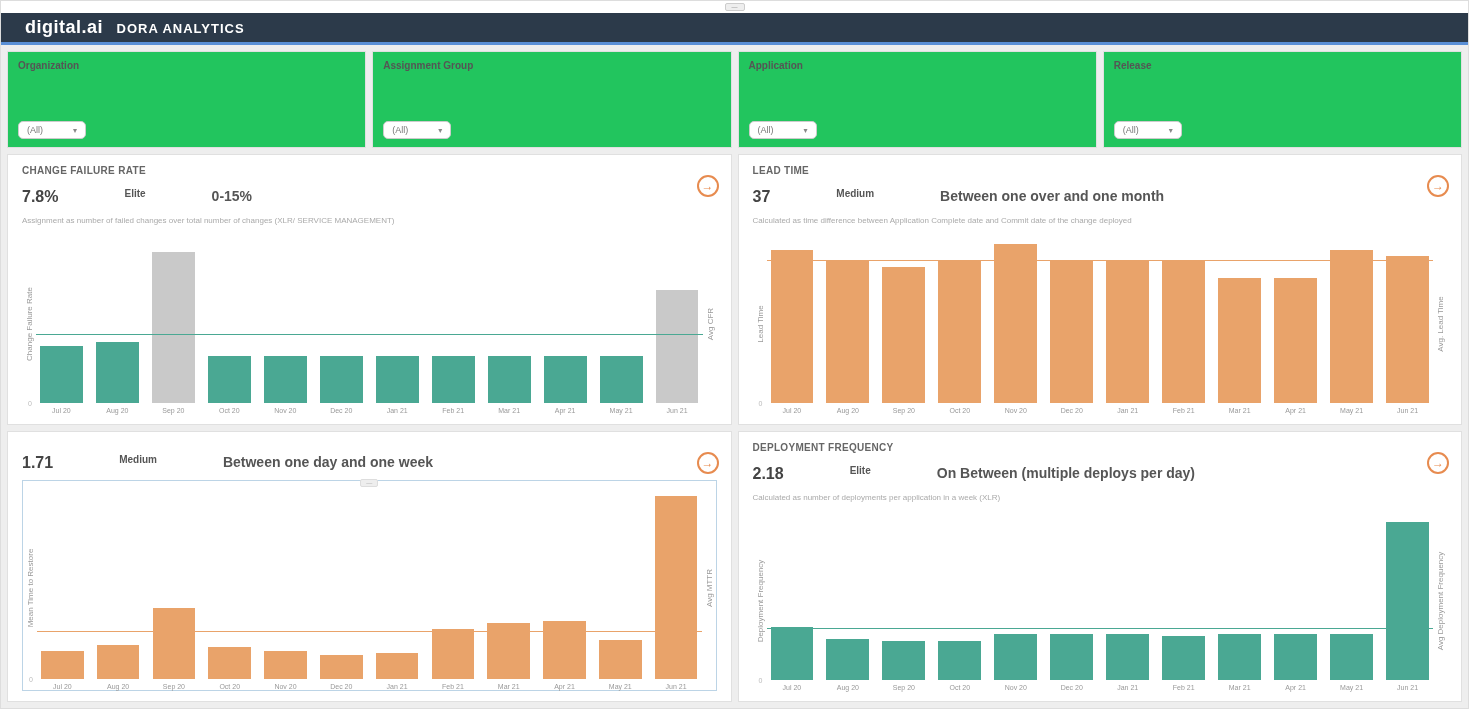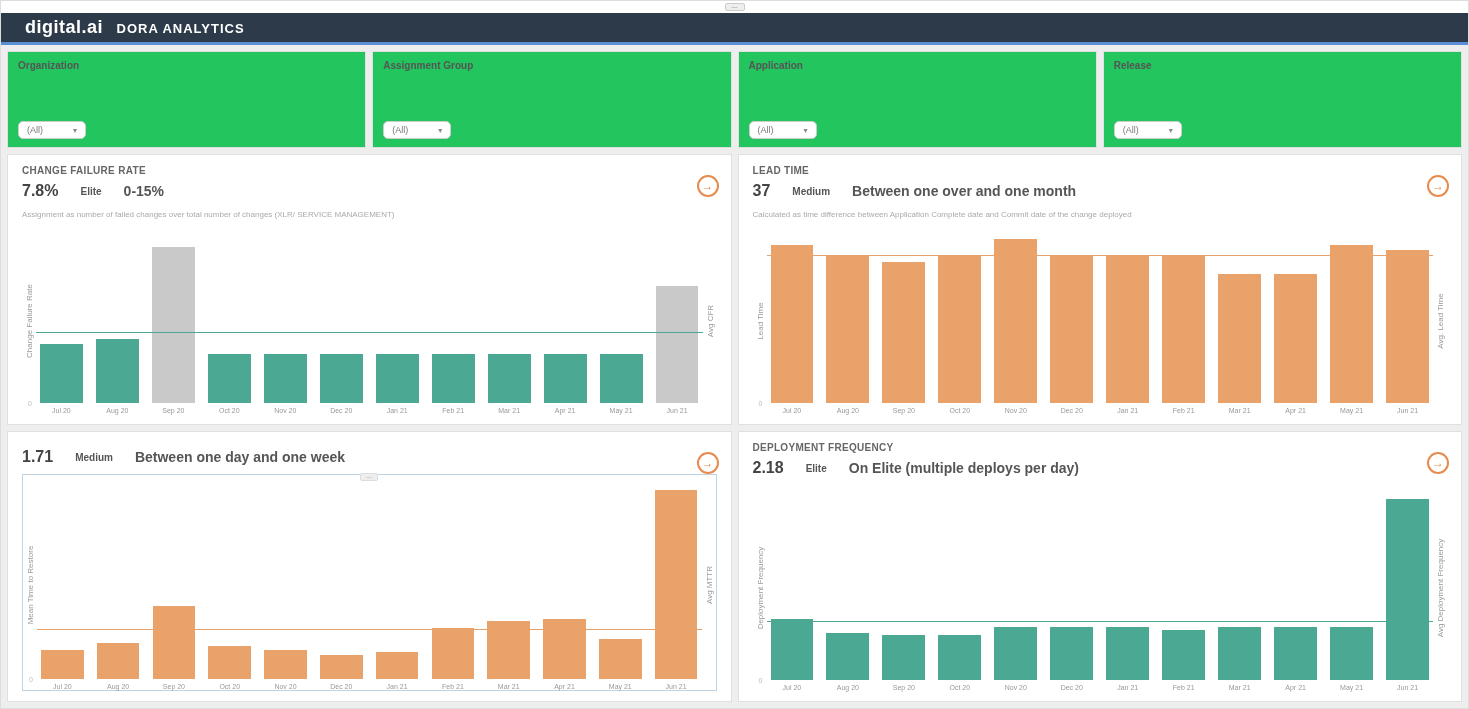--- a/index.html
+++ b/index.html
@@ -11,21 +11,21 @@
   .logo { font-size: 18px; font-weight: 600; letter-spacing: .5px; }
   .logo .sub { font-size: 13px; font-weight: 700; margin-left: 8px; letter-spacing: 1px; }
   .filters { display: flex; gap: 6px; padding: 6px; background:#eee; }
   .filter { flex: 1; background: #22c55e; border: 1px solid #e0e0e0; padding: 8px 10px; }
   .filter-label { font-size: 10px; font-weight: 700; color:#555; margin-bottom: 6px; }
   .select { display: inline-flex; align-items: center; gap: 30px; border: 1px solid #ccc; border-radius: 5px; padding: 3px 8px; font-size: 9px; color:#777; cursor:pointer; background:#fff;margin-top:44px; }
   .select .chev { font-size: 8px; color:#888; }
   .grid { flex:1; display: grid; grid-template-columns: 1fr 1fr; grid-template-rows: 1fr 1fr; gap: 6px; padding: 0 6px 6px 6px; background:#eee; }
   .panel { background: #fff; border: 1px solid #e0e0e0; padding: 10px 14px; position: relative; display:flex; flex-direction:column; }
   .panel-title { font-size: 10px; font-weight: 700; color:#666; letter-spacing: .3px; }
-  .metric-row { display: flex; align-items: center; gap: 22px; margin-top: 6px; }
+  .metric-row { display: flex; align-items: flex-start; gap: 66px; margin-top: 12px; }
   .metric-val { font-size: 16px; font-weight: 700; color:#444; }
   .metric-tier { font-size: 10px; font-weight: 600; color:#555; }
   .metric-range { font-size: 14px; font-weight: 600; color:#555; }
   .arrow-btn { position: absolute; right: 12px; top: 20px; width: 22px; height: 22px; border: 2px solid #e78b4f; border-radius: 50%; display:flex; align-items:center; justify-content:center; color:#e78b4f; font-size:12px; cursor:pointer; background:#fff; }
   .desc { font-size: 8px; color:#aaa; margin-top: 10px; }
   .chart-wrap { flex:1; display:flex; margin-top:8px; }
   .yaxis-left, .yaxis-right { width: 14px; position:relative; }
   .yaxis-left .rot, .yaxis-right .rot { position:absolute; top:50%; left:50%; transform: translate(-50%,-50%) rotate(-90deg); white-space:nowrap; font-size:8px; color:#999; }
   .chart { flex:1; display:flex; flex-direction:column; position:relative; }
   .bars { flex:1; display:flex; align-items:flex-end; gap:2%; padding: 0 4px; position:relative; }
@@ -233,23 +233,24 @@
             <span class="rot">Avg MTTR</span>
           </div>
       </div>
     </div>
 
     <div class="panel">
       <div class="panel-title">DEPLOYMENT FREQUENCY</div>
       <div class="metric-row">
         <span class="metric-val">2.18</span>
         <span class="metric-tier">Elite</span>
-        <span class="metric-range">On Elite (multiple deploys per day)</span>
-      </div>
-      <div class="arrow-btn">→</div>
+        <span class="metric-range">On Between (multiple deploys per day)</span>
+      </div>
+      <div class="arrow-btn">→</div>
+      <div class="desc">Calculated as number of deployments per application in a week (XLR)</div>
       <div class="chart-wrap">
         <div class="yaxis-left">
             <span class="rot">Deployment Frequency</span>
           </div>
         <div class="chart">
             <div class="bars">
               <div class="avg-line" style="bottom: 30%; border-color: rgb(74, 168, 147);"></div>
               <span class="tick0" style="bottom: -4px;">0</span>
               <div class="bar green" title="Jul 20: 2.2" style="height: 31.4286%;"></div>
               <div class="bar green" title="Aug 20: 1.7" style="height: 24.2857%;"></div>

